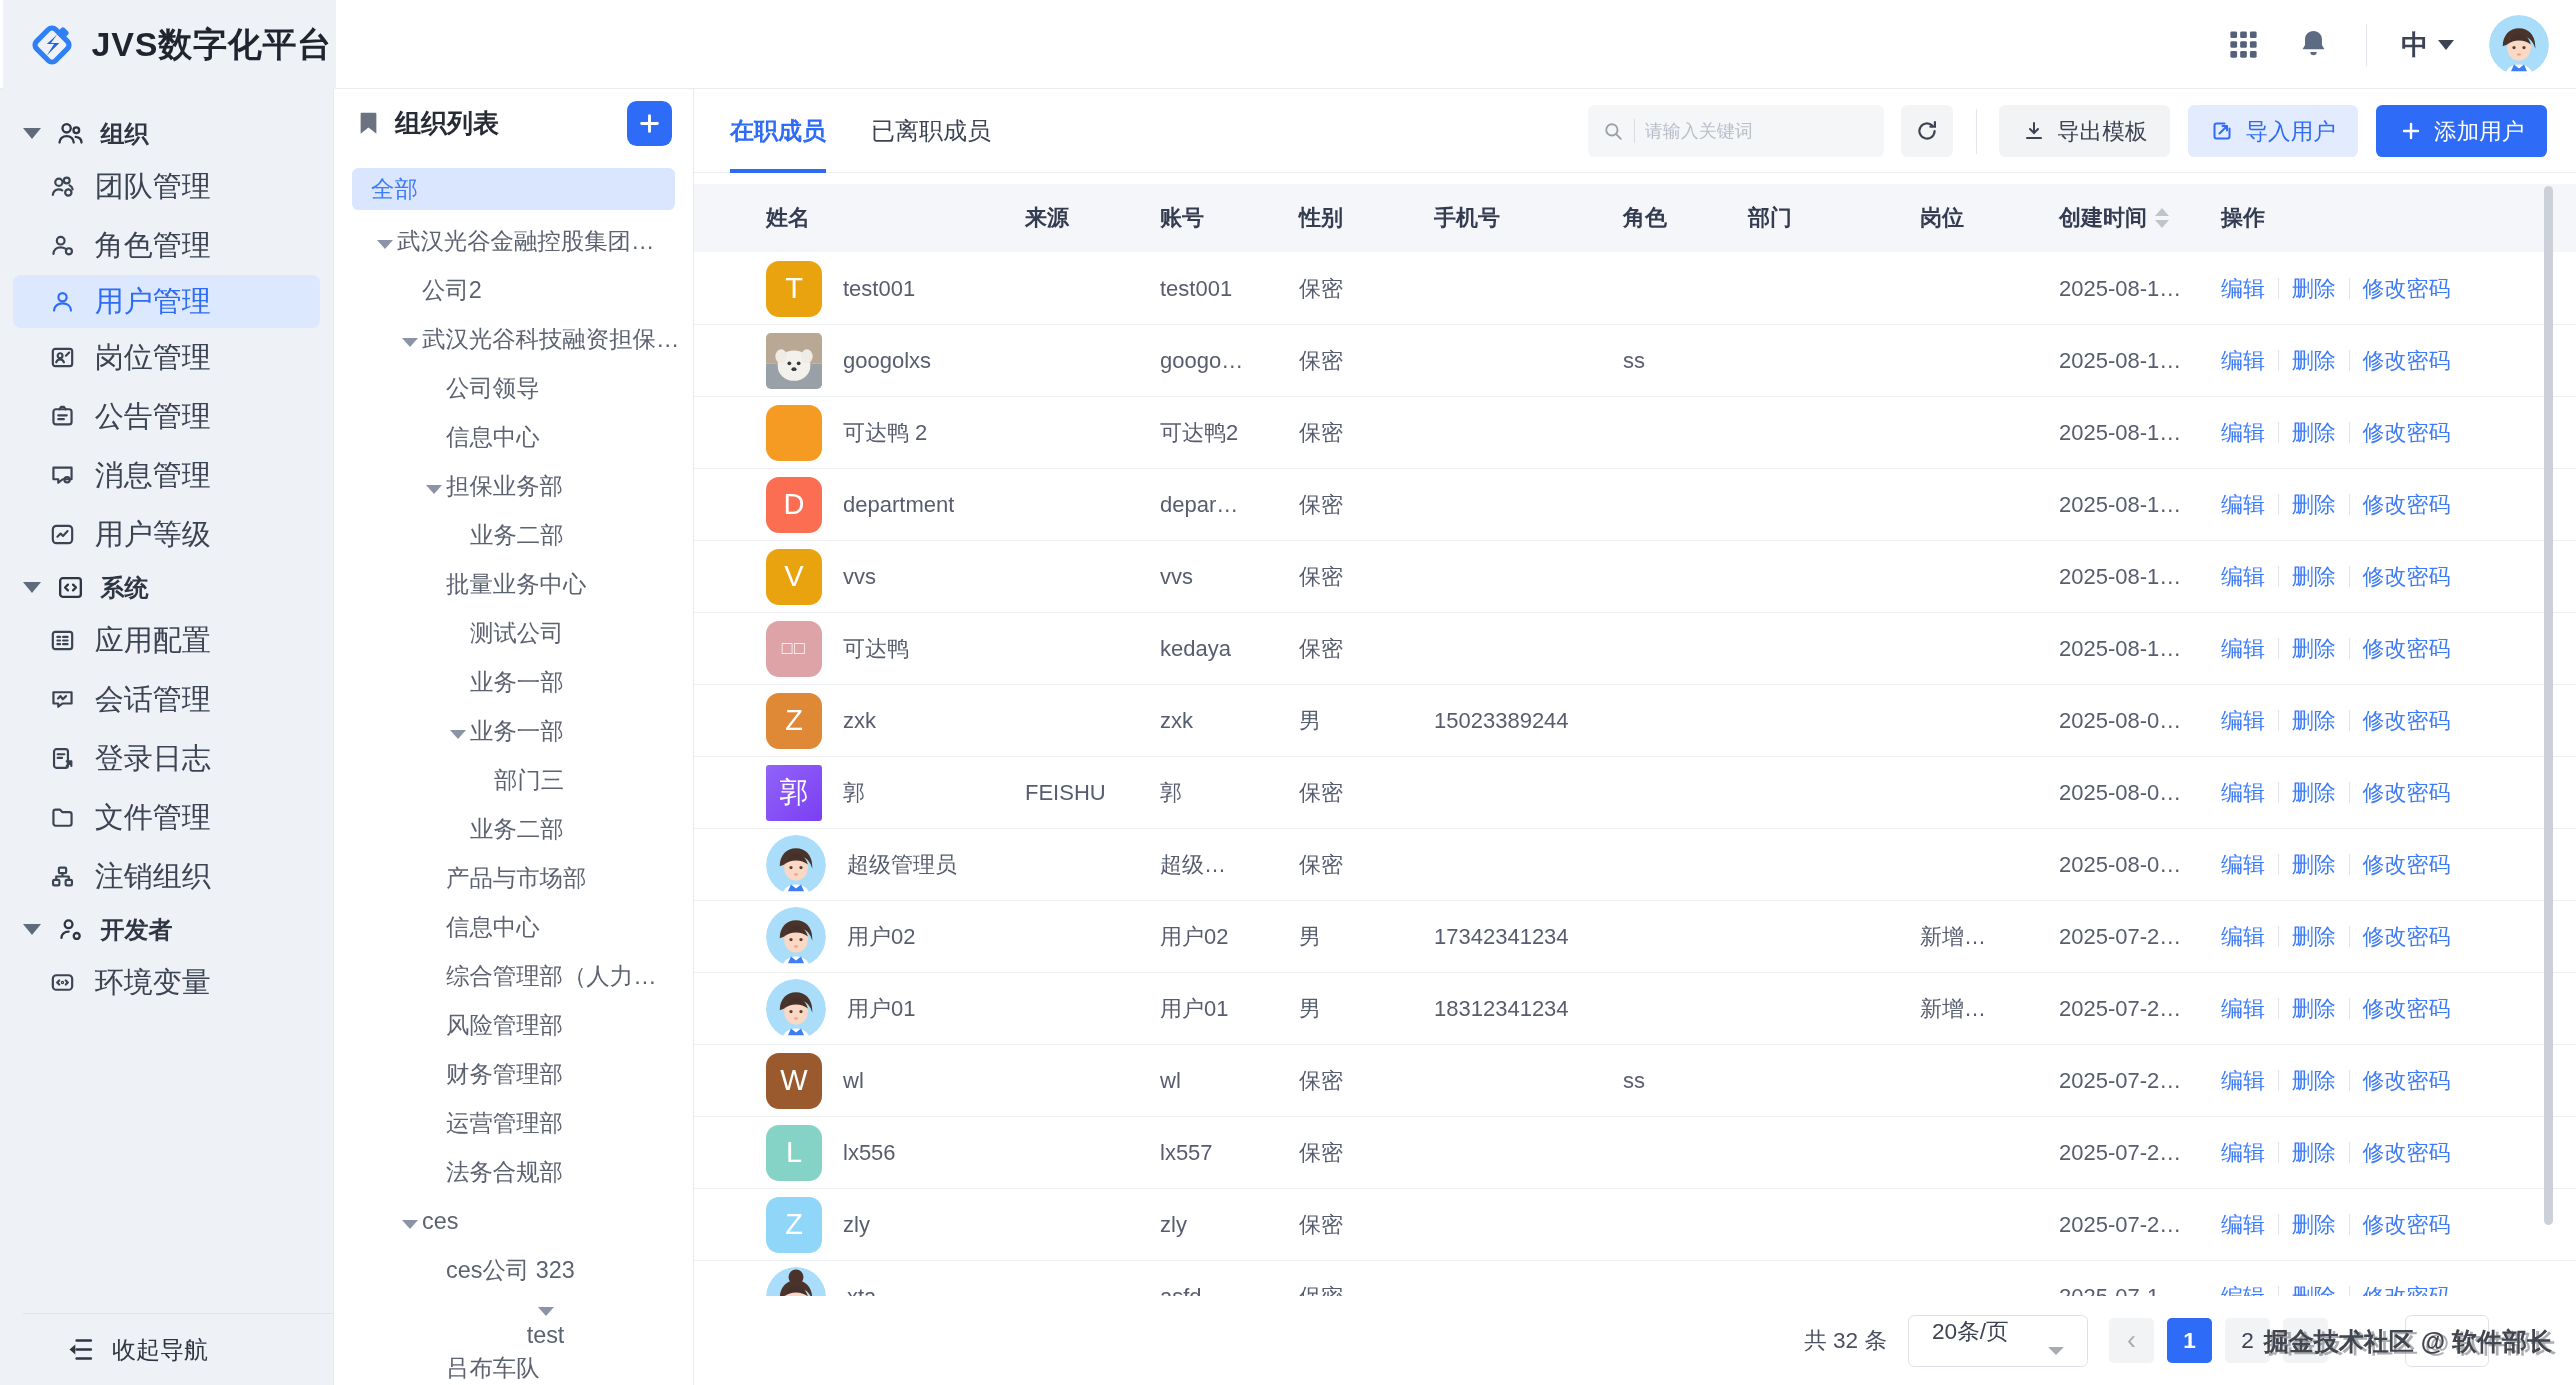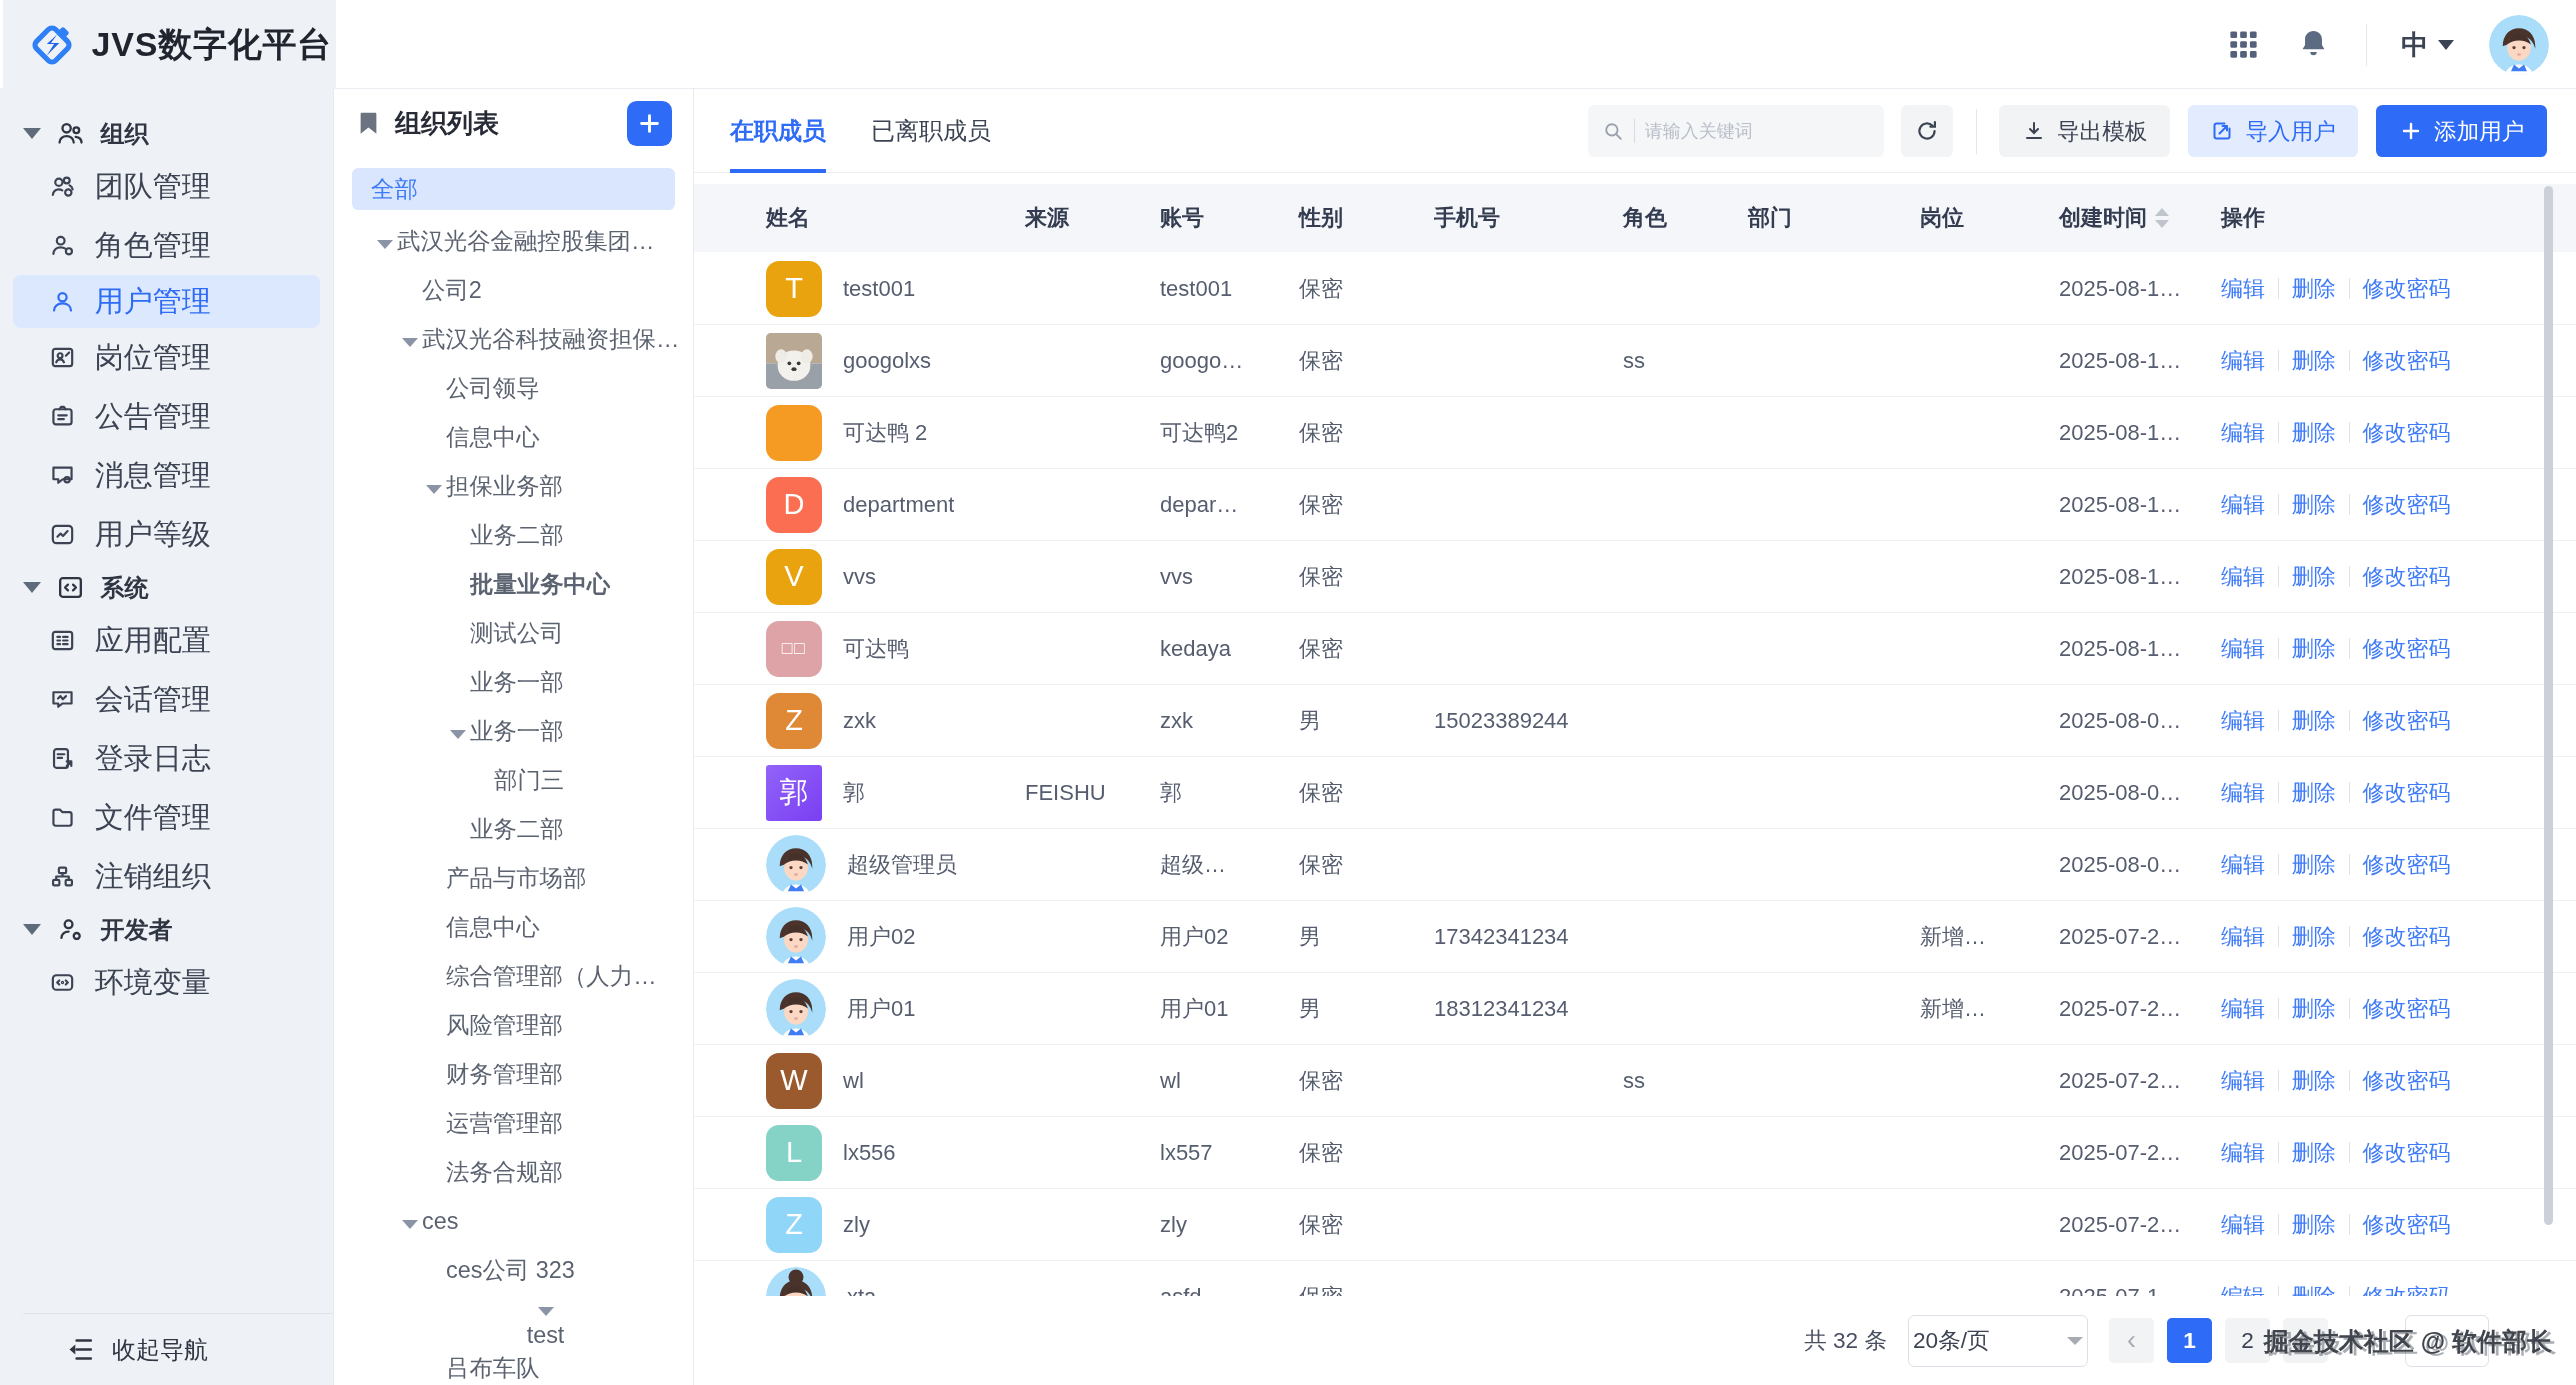--- a/index.html
+++ b/index.html
@@ -104,21 +104,21 @@
   .opsep { width:0.8px; height:21px; background:#dfe3ea; margin:0 13px; }
 
   .scrollthumb { position:absolute; right:22.6px; top:97px; width:9.7px; height:1039px;
     border-radius:4.8px; background:#ccd0d8; cursor:pointer; }
 
   
   .tfooter { position:absolute; left:0; right:0; bottom:0; height:89px; background:#fff; }
   .footer-inner { position:absolute; right:248px; top:0; height:89px; display:flex; align-items:center; gap:21px; }
   .total { font-size:22.6px; color:#4a5160; }
   .pagesize { width:180px; height:52px; border:0.8px solid #dcdfe6; border-radius:6.4px; display:flex;
-    align-items:center; padding:0 4px; font-size:22.6px; color:#3c4353; cursor:pointer; }
+    align-items:flex-start; padding:0 23px; font-size:22.6px; color:#3c4353; cursor:pointer;flex-direction:column; }
   .pagesize .chev { margin-left:auto; width:0; height:0; border-left:8px solid transparent;
     border-right:8px solid transparent; border-top:8.9px solid #a8abb2; }
   .pagebtn { min-width:45px; height:45px; border-radius:4.8px; background:#f2f3f5; color:#3c4353;
     display:flex; align-items:center; justify-content:center; font-size:22.6px; cursor:pointer; }
   .pagebtn.arrow { color:#a8abb2; font-size:27px; }
   .pagebtn.active { background:#2e6bf6; color:#fff; font-weight:600; }
   .jumper { position:absolute; right:87px; top:18.5px; width:84px; height:52px;
     border:0.8px solid #dcdfe6; border-radius:6.4px; background:#fff; }
   .watermark { position:absolute; right:24px; top:29px; font-size:25px; color:#41454d;
     text-shadow:4px 2.4px 0 rgba(100,105,115,.55); white-space:nowrap; font-weight:600; }
@@ -391,21 +391,21 @@
         <span class="tlabel">信息中心</span>
       </div>
       <div class="tree-item" style="padding-left: 88px;">
         <span class="tcaret"><i></i></span>
         <span class="tlabel">担保业务部</span>
       </div>
       <div class="tree-item" style="padding-left: 112px;">
         <span class="tcaret"></span>
         <span class="tlabel">业务二部</span>
       </div>
-      <div class="tree-item" style="padding-left: 112px; font-weight: bold;">
+      <div class="tree-item" style="padding-left: 88px;">
         <span class="tcaret"></span>
         <span class="tlabel">批量业务中心</span>
       </div>
       <div class="tree-item" style="padding-left: 112px;">
         <span class="tcaret"></span>
         <span class="tlabel">测试公司</span>
       </div>
       <div class="tree-item" style="padding-left: 112px;">
         <span class="tcaret"></span>
         <span class="tlabel">业务一部</span>

